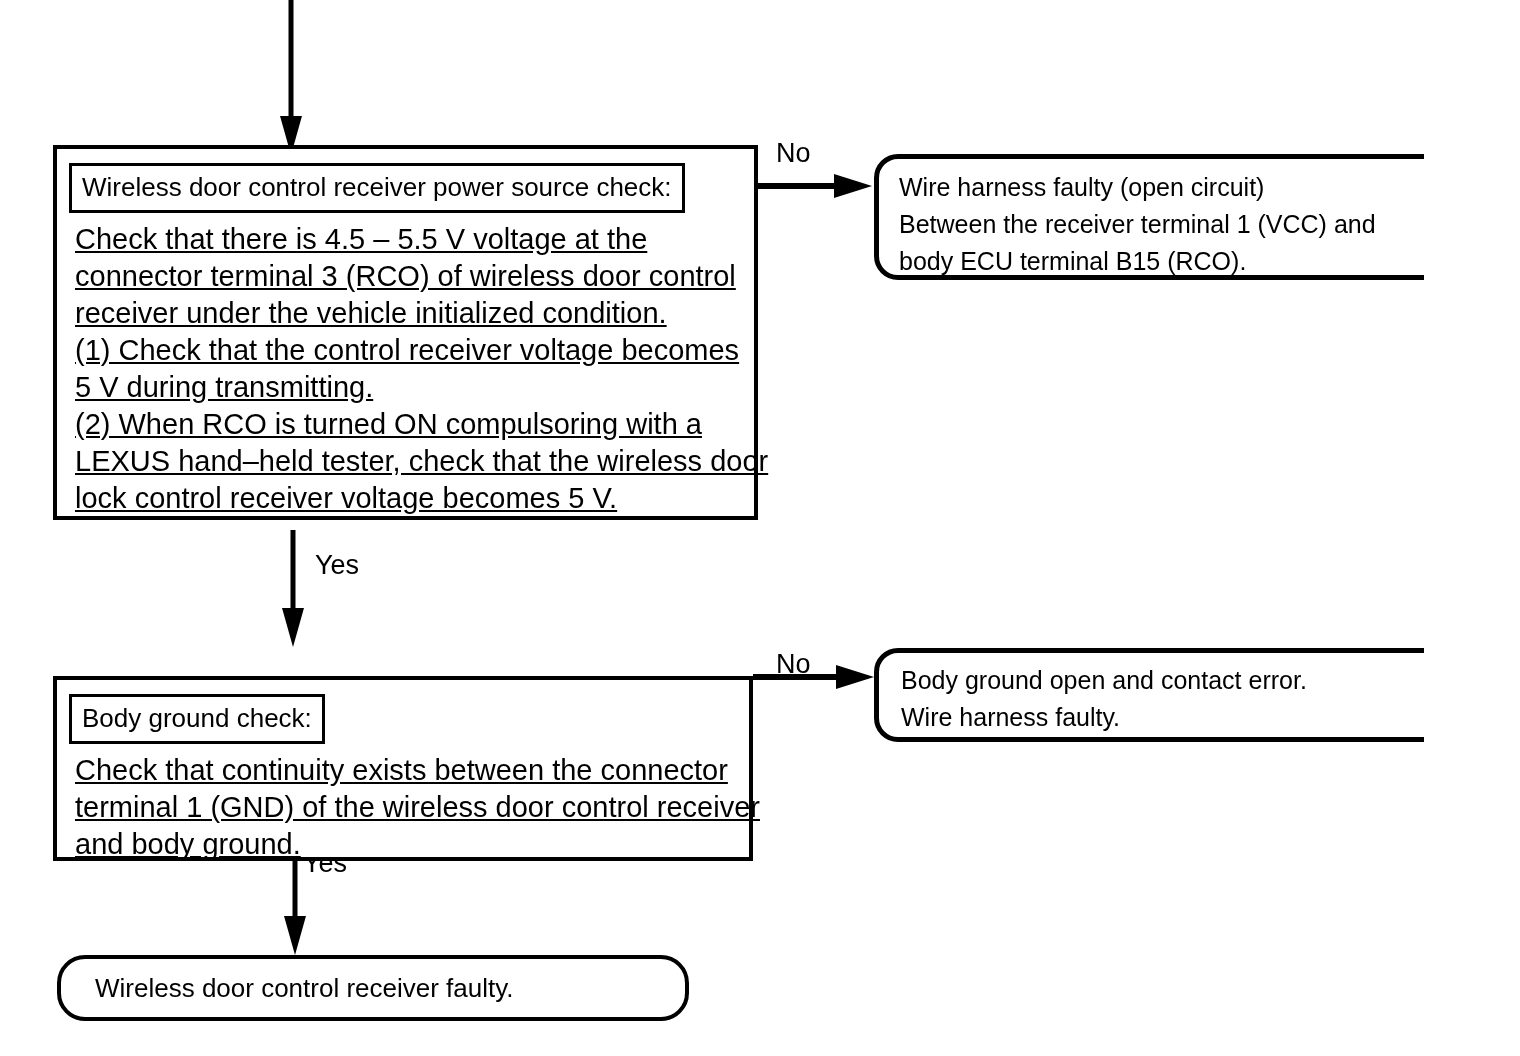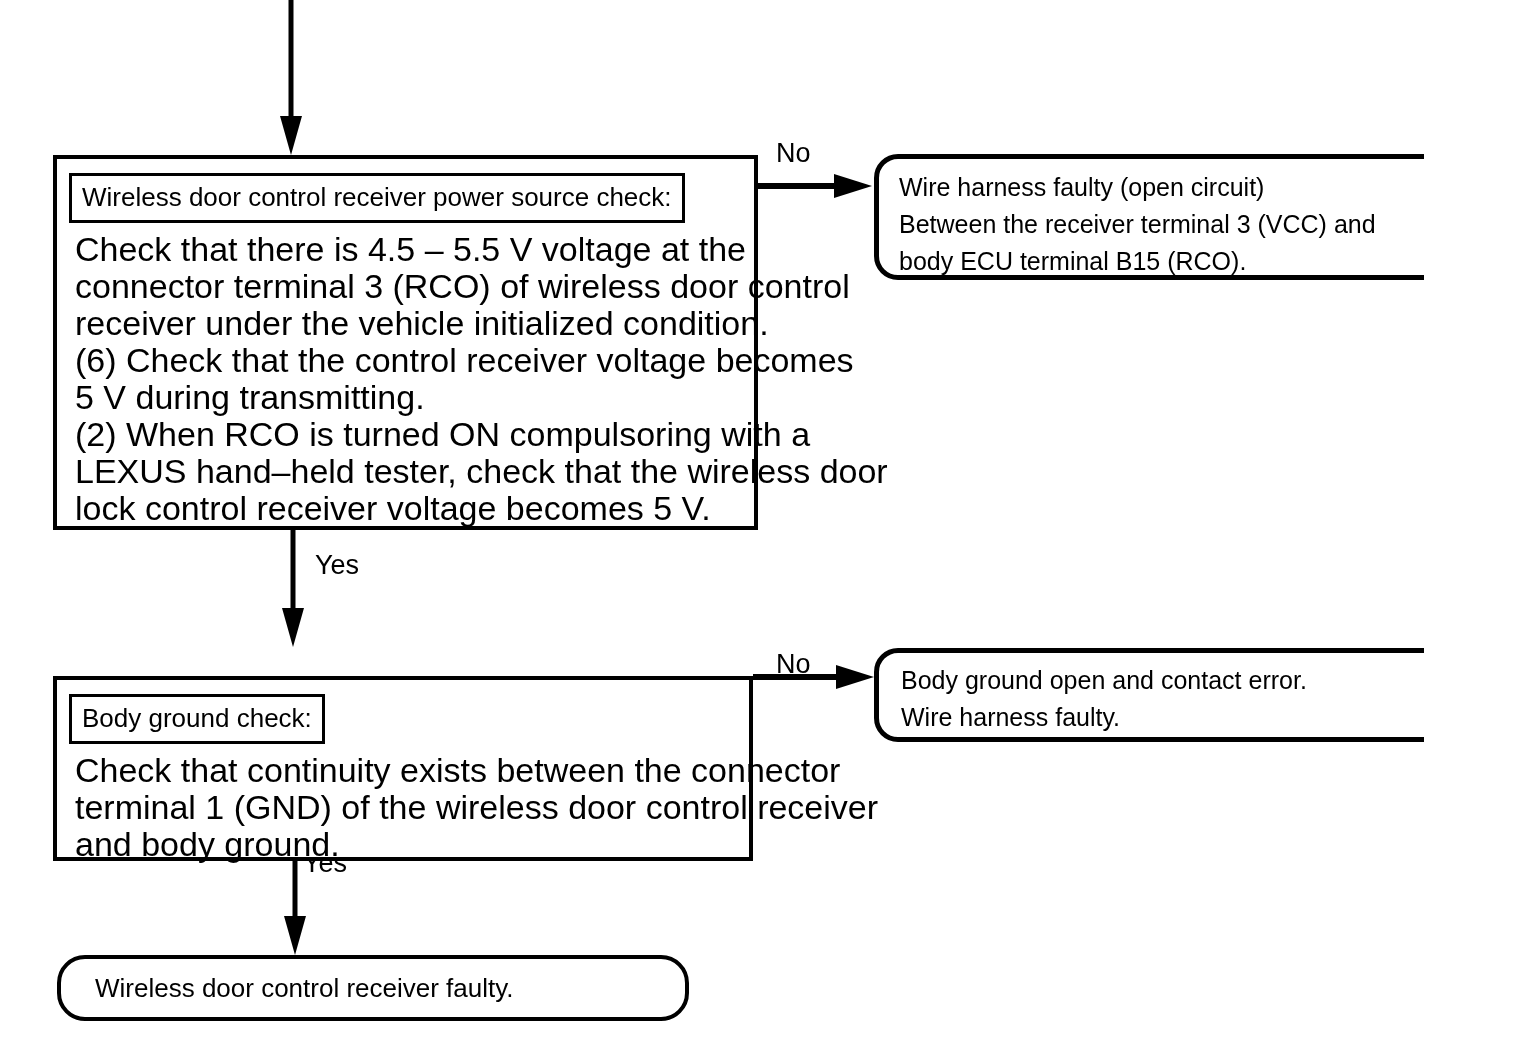--- a/index.html
+++ b/index.html
@@ -33,21 +33,21 @@
   }
   .title-box {
     display: inline-block;
     border: 3px solid var(--ink);
     padding: 7px 10px 8px 10px;
     margin: 6px 0 8px -6px;
     font-size: 26px;
     line-height: 1.1;
     white-space: nowrap;
   }
-  .body-lines { font-size: 34px; }
+  .body-lines { font-size: 29px; text-decoration: underline; }
   .body-lines .line {
     line-height: 37px;
     white-space: nowrap;
   }
   .result-box {
     border: 5px solid var(--ink);
     border-radius: 24px;
     font-size: 25px;
   }
   .result-box .line { line-height: 37px; white-space: nowrap; }
@@ -94,37 +94,37 @@
       <line x1="295" y1="832" x2="295" y2="920" stroke-width="5"></line>
       <polygon points="284,916 306,916 295,955" stroke="none"></polygon>
     </g>
   </svg>
 
   <div class="edge-label" style="left:776px; top:140px;">No</div>
   <div class="edge-label" style="left:315px; top:552px;">Yes</div>
   <div class="edge-label" style="left:776px; top:651px;">No</div>
   <div class="edge-label" style="left:303px; top:850px;">Yes</div>
 
-  <div class="node step-box" id="step-power-source" style="left:53px; top:155px; width:705px; height:375px;">
+  <div class="node step-box" id="step-power-source" style="left:53px; top:145px; width:705px; height:375px;">
     <div class="title-box">Wireless door control receiver power source check:</div>
     <div class="body-lines">
       <div class="line">Check that there is 4.5 – 5.5 V voltage at the</div>
       <div class="line">connector terminal 3 (RCO) of wireless door control</div>
       <div class="line">receiver under the vehicle initialized condition.</div>
-      <div class="line">(6) Check that the control receiver voltage becomes</div>
+      <div class="line">(1) Check that the control receiver voltage becomes</div>
       <div class="line">5 V during transmitting.</div>
       <div class="line">(2) When RCO is turned ON compulsoring with a</div>
       <div class="line">LEXUS hand–held tester, check that the wireless door</div>
       <div class="line">lock control receiver voltage becomes 5 V.</div>
     </div>
   </div>
 
   <div class="node result-box" id="result-open-circuit" style="left:874px; top:154px; width:618px; height:126px;">
     <div class="line">Wire harness faulty (open circuit)</div>
-    <div class="line">Between the receiver terminal 3 (VCC) and</div>
+    <div class="line">Between the receiver terminal 1 (VCC) and</div>
     <div class="line">body ECU terminal B15 (RCO).</div>
   </div>
 
   <div class="node step-box" id="step-body-ground" style="left:53px; top:647px; width:700px; height:185px;margin-top:29px;">
     <div class="title-box">Body ground check:</div>
     <div class="body-lines">
       <div class="line">Check that continuity exists between the connector</div>
       <div class="line">terminal 1 (GND) of the wireless door control receiver</div>
       <div class="line">and body ground.</div>
     </div>

